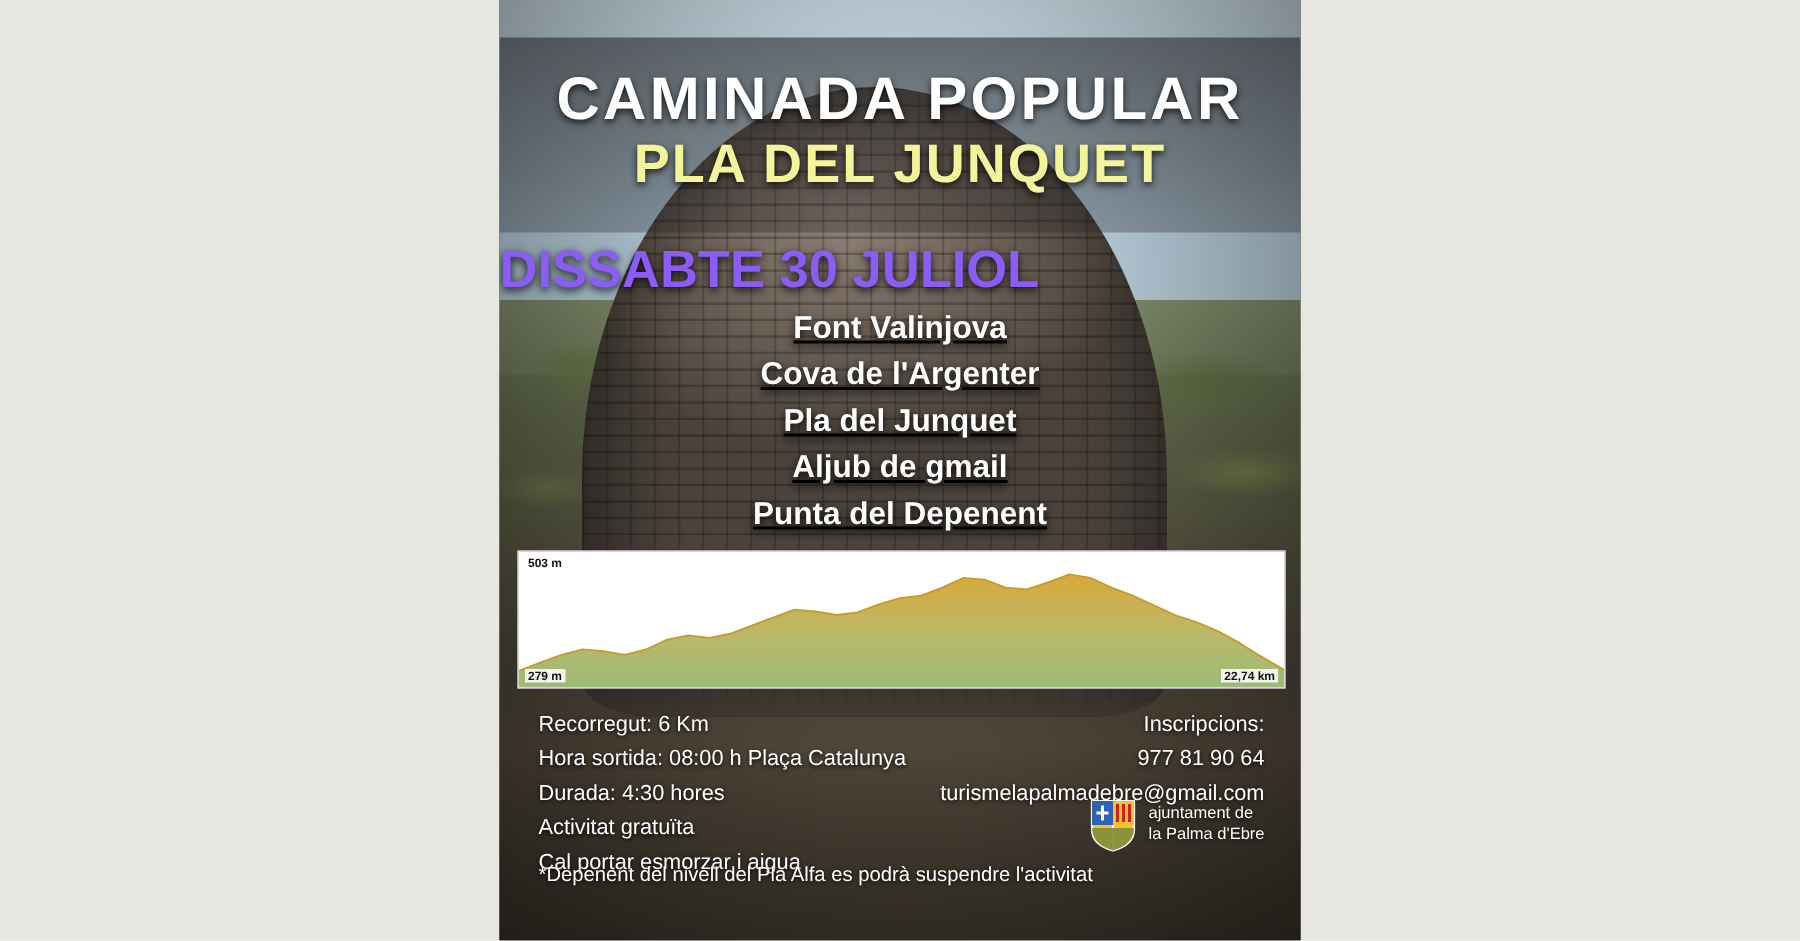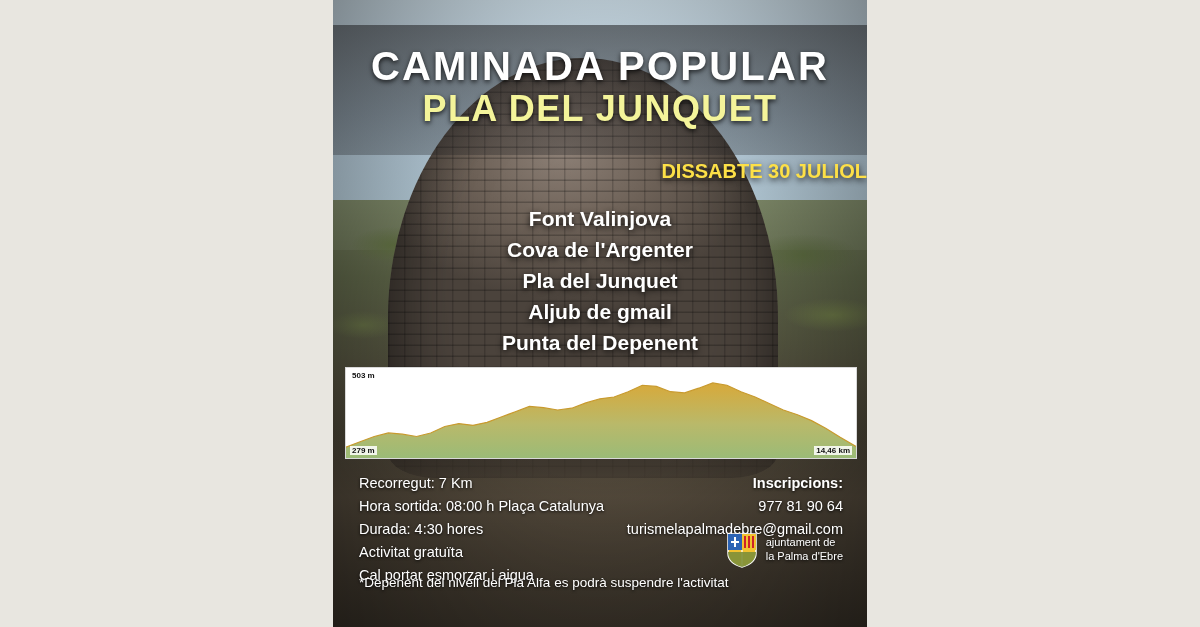--- a/index.html
+++ b/index.html
@@ -116,31 +116,32 @@
     color: #f4f49a;
     font-size: 36px;
     font-weight: bold;
     letter-spacing: 1.4px;
     text-shadow: 0 2px 5px rgba(0,0,0,0.8);
   }
   .date {
     position: absolute;
     left: 0; right: 0;
     top: 160px;
-    text-align: right;
-    color: #fde047;
-    font-size: 20px;
+    text-align: left;
+    color: #8b5cf6;
+    font-size: 35px;
     font-weight: bold;
     text-shadow: 0 2px 6px rgba(0,0,0,0.85);
   }
   .stops {
     position: absolute;
     left: 0; right: 0;
     top: 203px;
     text-align: center;
+    text-decoration: underline;
   }
   .stops div {
     color: #ffffff;
     font-size: 21px;
     font-weight: bold;
     line-height: 31px;
     text-shadow: 0 2px 6px rgba(0,0,0,0.9);
   }
   
   .profile {
@@ -179,21 +180,21 @@
   .info-right {
     position: absolute;
     right: 24px;
     top: 472px;
     text-align: right;
     color: #ffffff;
     font-size: 14.5px;
     line-height: 23px;
     text-shadow: 0 1px 3px rgba(0,0,0,0.9);
   }
-  .info-right .head { font-weight: bold; }
+  .info-right .head { font-weight: normal; }
   .note {
     position: absolute;
     left: 26px;
     top: 575px;
     color: #ffffff;
     font-size: 13.5px;
     text-shadow: 0 1px 3px rgba(0,0,0,0.9);
   }
   
   .logo {
@@ -255,25 +256,25 @@
               <stop offset="55%" stop-color="#b9b96a"></stop>
               <stop offset="100%" stop-color="#9bbb77"></stop>
             </linearGradient>
           </defs>
           <rect x="0" y="0" width="510" height="90" fill="#ffffff"></rect>
           <path id="profile-area" fill="url(#fillgrad)" stroke="none" d="M0.00 79.12 L14.11 73.81 L28.22 68.51 L42.32 64.97 L56.43 66.15 L70.54 68.51 L84.65 64.97 L98.76 58.49 L112.86 55.54 L126.97 57.31 L141.08 54.37 L155.19 49.06 L169.29 43.76 L183.40 38.46 L197.51 39.63 L211.62 41.99 L225.73 40.22 L239.83 34.92 L253.94 30.79 L268.05 29.03 L282.16 23.72 L296.27 17.24 L310.37 18.42 L324.48 23.72 L338.59 24.90 L352.70 20.19 L366.80 14.88 L380.91 17.24 L395.02 23.72 L409.13 29.03 L423.24 35.51 L437.34 41.99 L451.45 46.71 L465.56 52.60 L479.67 60.26 L493.78 69.10 L510.00 78.53 L510 90 L0 90 Z"></path>
           <path id="profile-line" fill="none" stroke="#c89a2e" stroke-width="1.2" d="M0.00 79.12 L14.11 73.81 L28.22 68.51 L42.32 64.97 L56.43 66.15 L70.54 68.51 L84.65 64.97 L98.76 58.49 L112.86 55.54 L126.97 57.31 L141.08 54.37 L155.19 49.06 L169.29 43.76 L183.40 38.46 L197.51 39.63 L211.62 41.99 L225.73 40.22 L239.83 34.92 L253.94 30.79 L268.05 29.03 L282.16 23.72 L296.27 17.24 L310.37 18.42 L324.48 23.72 L338.59 24.90 L352.70 20.19 L366.80 14.88 L380.91 17.24 L395.02 23.72 L409.13 29.03 L423.24 35.51 L437.34 41.99 L451.45 46.71 L465.56 52.60 L479.67 60.26 L493.78 69.10 L510.00 78.53"></path>
         </svg>
         <span class="lbl lbl-max">503 m</span>
         <span class="lbl lbl-min">279 m</span>
-        <span class="lbl lbl-dist">14,46 km</span>
+        <span class="lbl lbl-dist">22,74 km</span>
       </div>
 
       <div class="info-left">
-        <div>Recorregut: 7 Km</div>
+        <div>Recorregut: 6 Km</div>
         <div>Hora sortida: 08:00 h Plaça Catalunya</div>
         <div>Durada: 4:30 hores</div>
         <div>Activitat gratuïta</div>
         <div>Cal portar esmorzar i aigua</div>
       </div>
 
       <div class="info-right">
         <div class="head">Inscripcions:</div>
         <div>977 81 90 64</div>
         <div>turismelapalmadebre@gmail.com</div>

